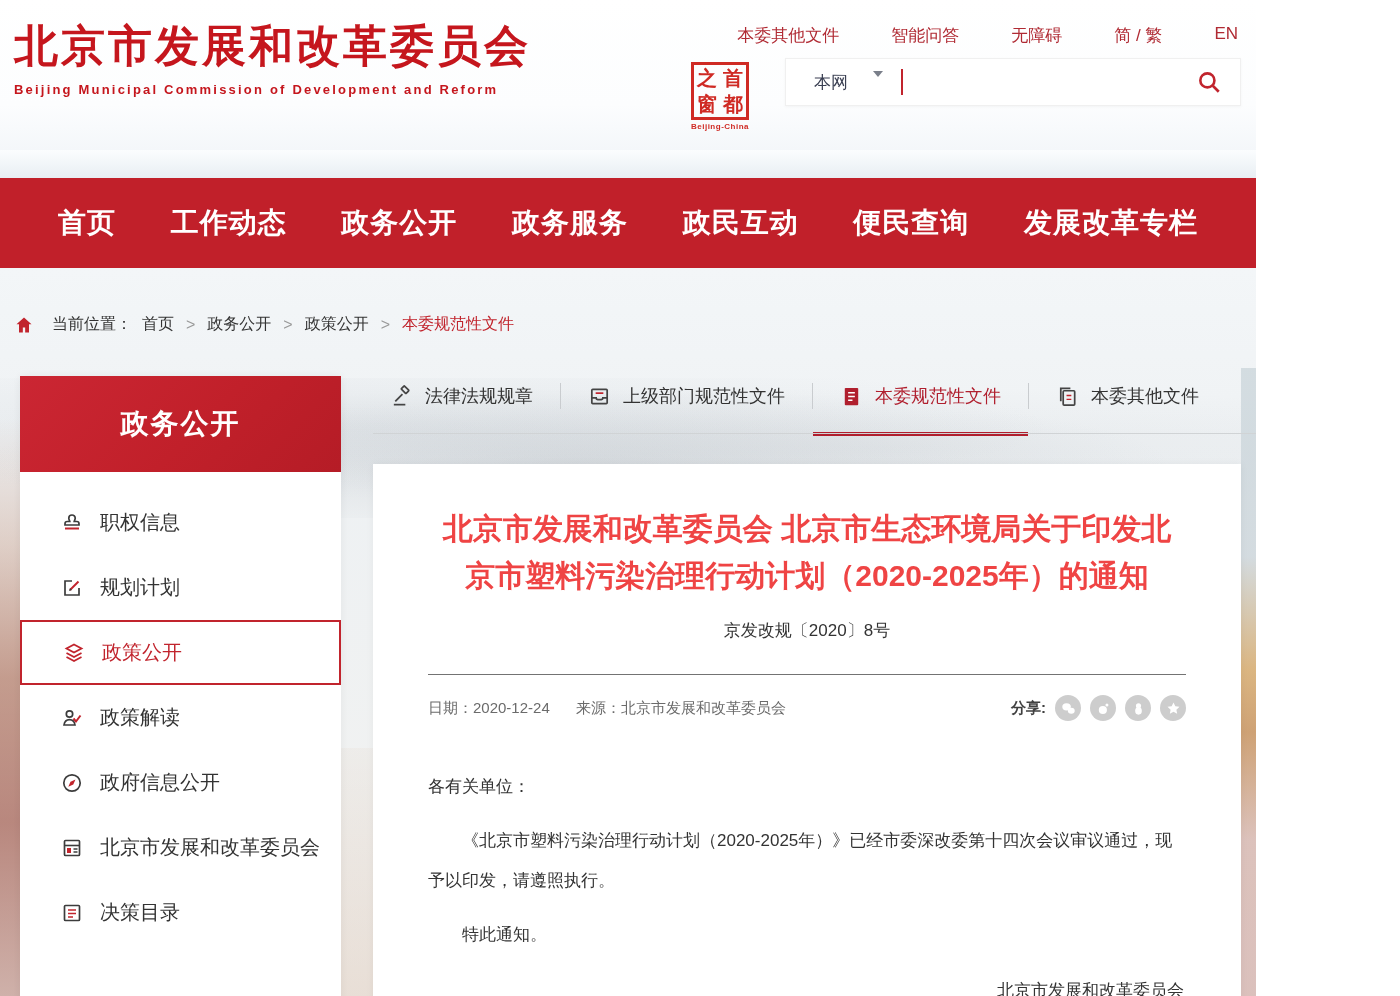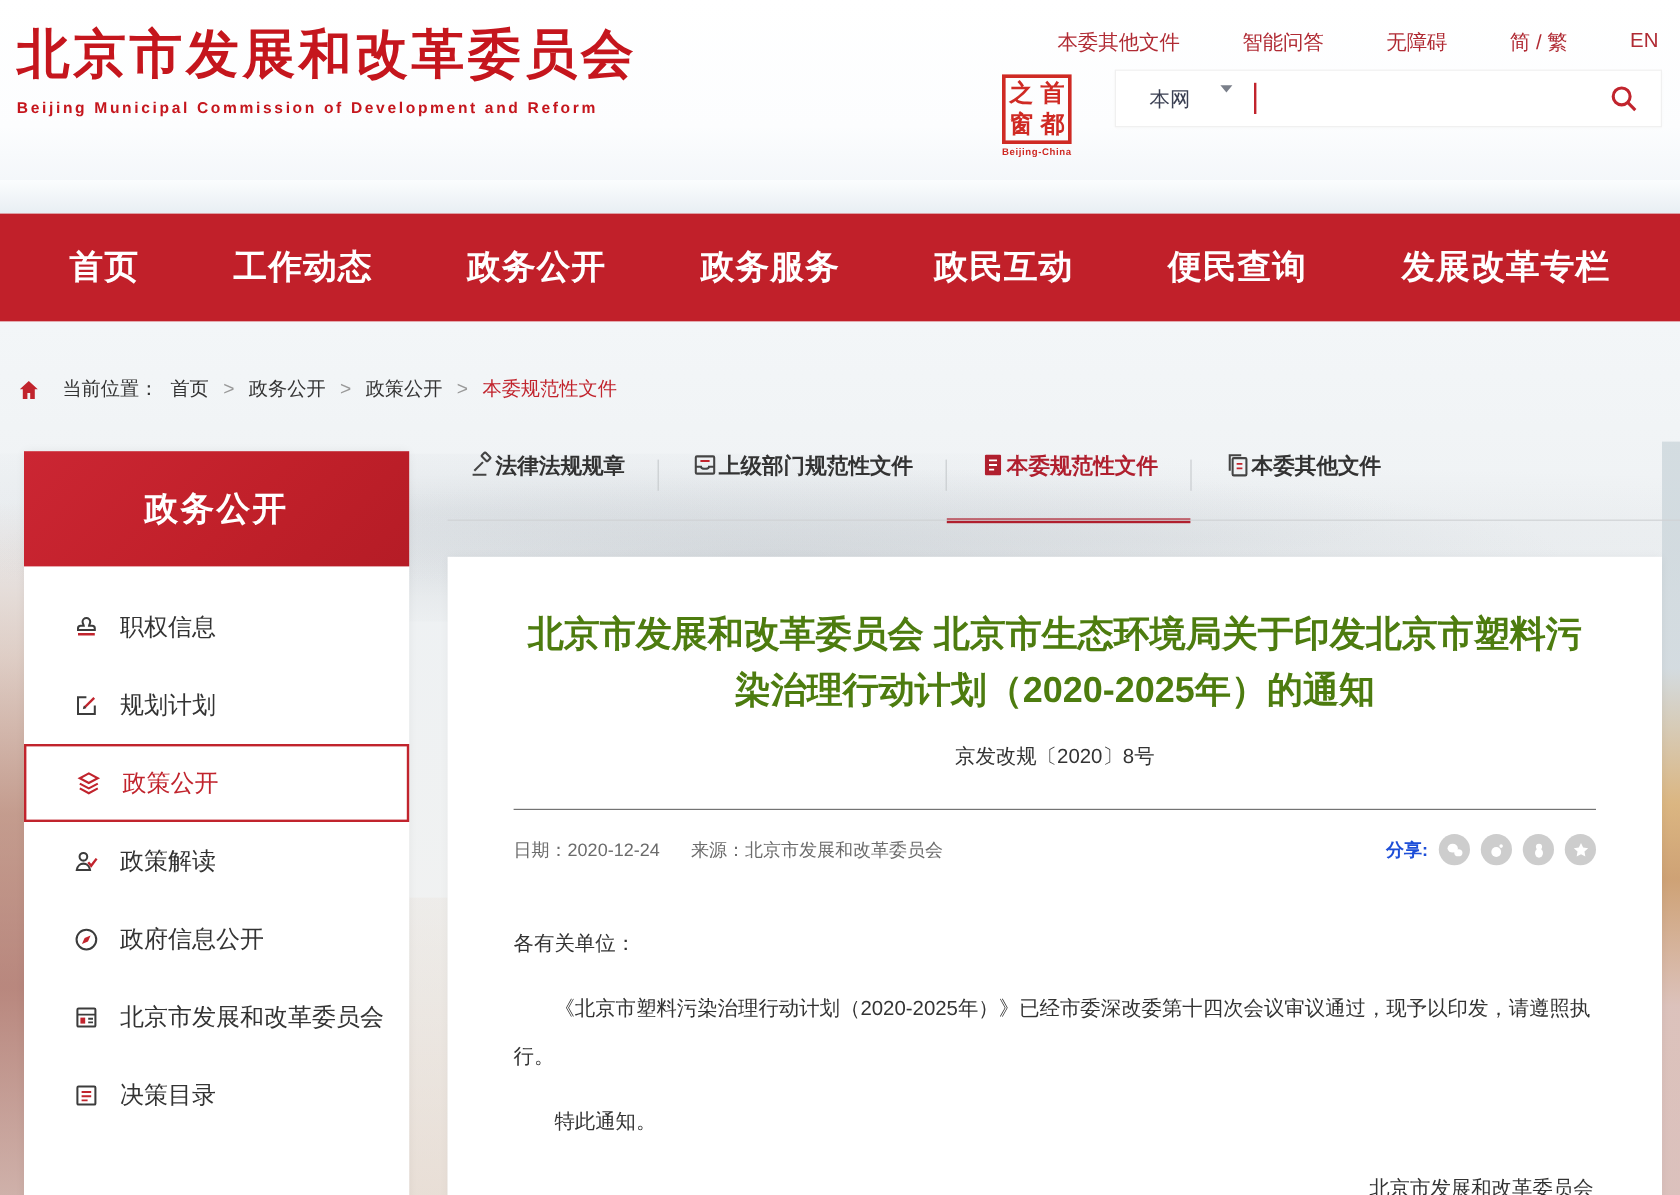--- a/index.html
+++ b/index.html
@@ -1,18 +1,18 @@
 <!DOCTYPE html>
 <html lang="zh"><head>
 <meta charset="utf-8">
 <style>
   * { margin:0; padding:0; box-sizing:border-box; }
   html,body { width:1400px; height:996px; }
   body { font-family:"Liberation Sans","DejaVu Sans",sans-serif; color:#333; background:#fff; }
-  .page { position:relative; width:1400px; height:996px; overflow:hidden; background:#fff; }
+  .page { position:relative; width:1256px; height:996px; overflow:hidden; background:#fff; }
 
   
   .topbar { position:relative; height:150px; background:linear-gradient(180deg,#ffffff 0%,#fcfdfe 70%,#f4f7fa 100%); z-index:5; }
   .logo { position:absolute; left:14px; top:22px; }
   .logo-cn { font-size:44px; font-weight:bold; color:#c5161d; letter-spacing:3px; line-height:1.1; }
   .logo-en { margin-top:12px; font-size:13px; font-weight:bold; color:#c5161d; letter-spacing:2.2px; }
   .quick-links { position:absolute; top:24px; right:18px; display:flex; gap:52px; font-size:17px; color:#b02a33; }
   .quick-links span { cursor:pointer; }
   .search-row { position:absolute; top:58px; right:15px; display:flex; align-items:flex-start; }
   .seal { width:62px; margin-right:34px; text-align:center; margin-top:4px; cursor:pointer; }
@@ -60,33 +60,33 @@
     background:linear-gradient(135deg,#cb2633 0%,#c1202a 55%,#b51c26 100%); }
   .side-list { padding-top:18px; }
   .side-item { height:65px; display:flex; align-items:center; gap:16px; padding-left:40px; font-size:20px; color:#333; cursor:pointer; }
   .side-item .ic { width:24px; height:24px; flex:0 0 24px; }
   .side-item.selected { border:2px solid #c1242d; color:#c1242d; height:65px; }
 
   
   .main { flex:1; margin-left:32px; margin-right:15px; }
   .tabs { position:relative; display:flex; align-items:center; padding-left:14px; height:58px; }
   .tabs-line { position:absolute; left:0; right:-15px; bottom:0; height:1px; background:#d0d3d5; }
-  .tab { position:relative; display:flex; align-items:flex-start; font-size:18px; color:#333; padding:0 27px; height:40px; margin-bottom:18px; cursor:pointer;font-weight:bold; }
+  .tab { position:relative; display:flex; align-items:center; gap:12px; font-size:18px; color:#333; padding:0 27px; height:40px; margin-bottom:18px; cursor:pointer; }
   .tab:first-child { padding-left:3px; }
   .tab.active { color:#b01f2e; }
   .tab.active::after { content:""; position:absolute; left:0; right:0; bottom:-20px; height:4px; background:#b01f2e; }
   .tab-divider { width:1px; height:26px; background:#c9cccf; margin-bottom:18px; }
 
   .panel { background:#fff; margin-top:30px; padding:42px 55px 80px; min-height:480px; box-shadow:0 0 8px rgba(0,0,0,.05); }
-  .article-title { font-size:30px; font-weight:bold; line-height:1.55; text-align:center; max-width:915px; margin:0 auto; color:#4d7c0f; }
+  .article-title { font-size:30px; font-weight:bold; line-height:1.55; text-align:center; max-width:915px; margin:0 auto; color:#ef4444; }
   .doc-number { text-align:center; font-size:17px; color:#333; margin-top:20px; }
   .meta { display:flex; justify-content:space-between; align-items:center; margin-top:32px; border-top:1px solid #737373; padding-top:20px; font-size:15px; color:#6b6b6b; }
   .meta-left b { font-weight:normal; }
   .meta-left .src { margin-left:22px; }
-  .share { display:flex; align-items:center; gap:9px; color:#1d4ed8; font-weight:bold; }
+  .share { display:flex; align-items:center; gap:9px; color:#404040; font-weight:bold; }
   .share-ic { width:26px; height:26px; border-radius:50%; background:#cdcdcd; display:flex; align-items:center; justify-content:center; cursor:pointer; }
 
   .article-body { margin-top:46px; font-size:17px; line-height:2.35; color:#333; }
   .article-body .para { text-indent:2em; margin-top:14px; }
   .signature { text-align:right; margin-top:16px; padding-right:2px; }
 
   svg { display:block; }
 </style>
 </head>
 <body>

